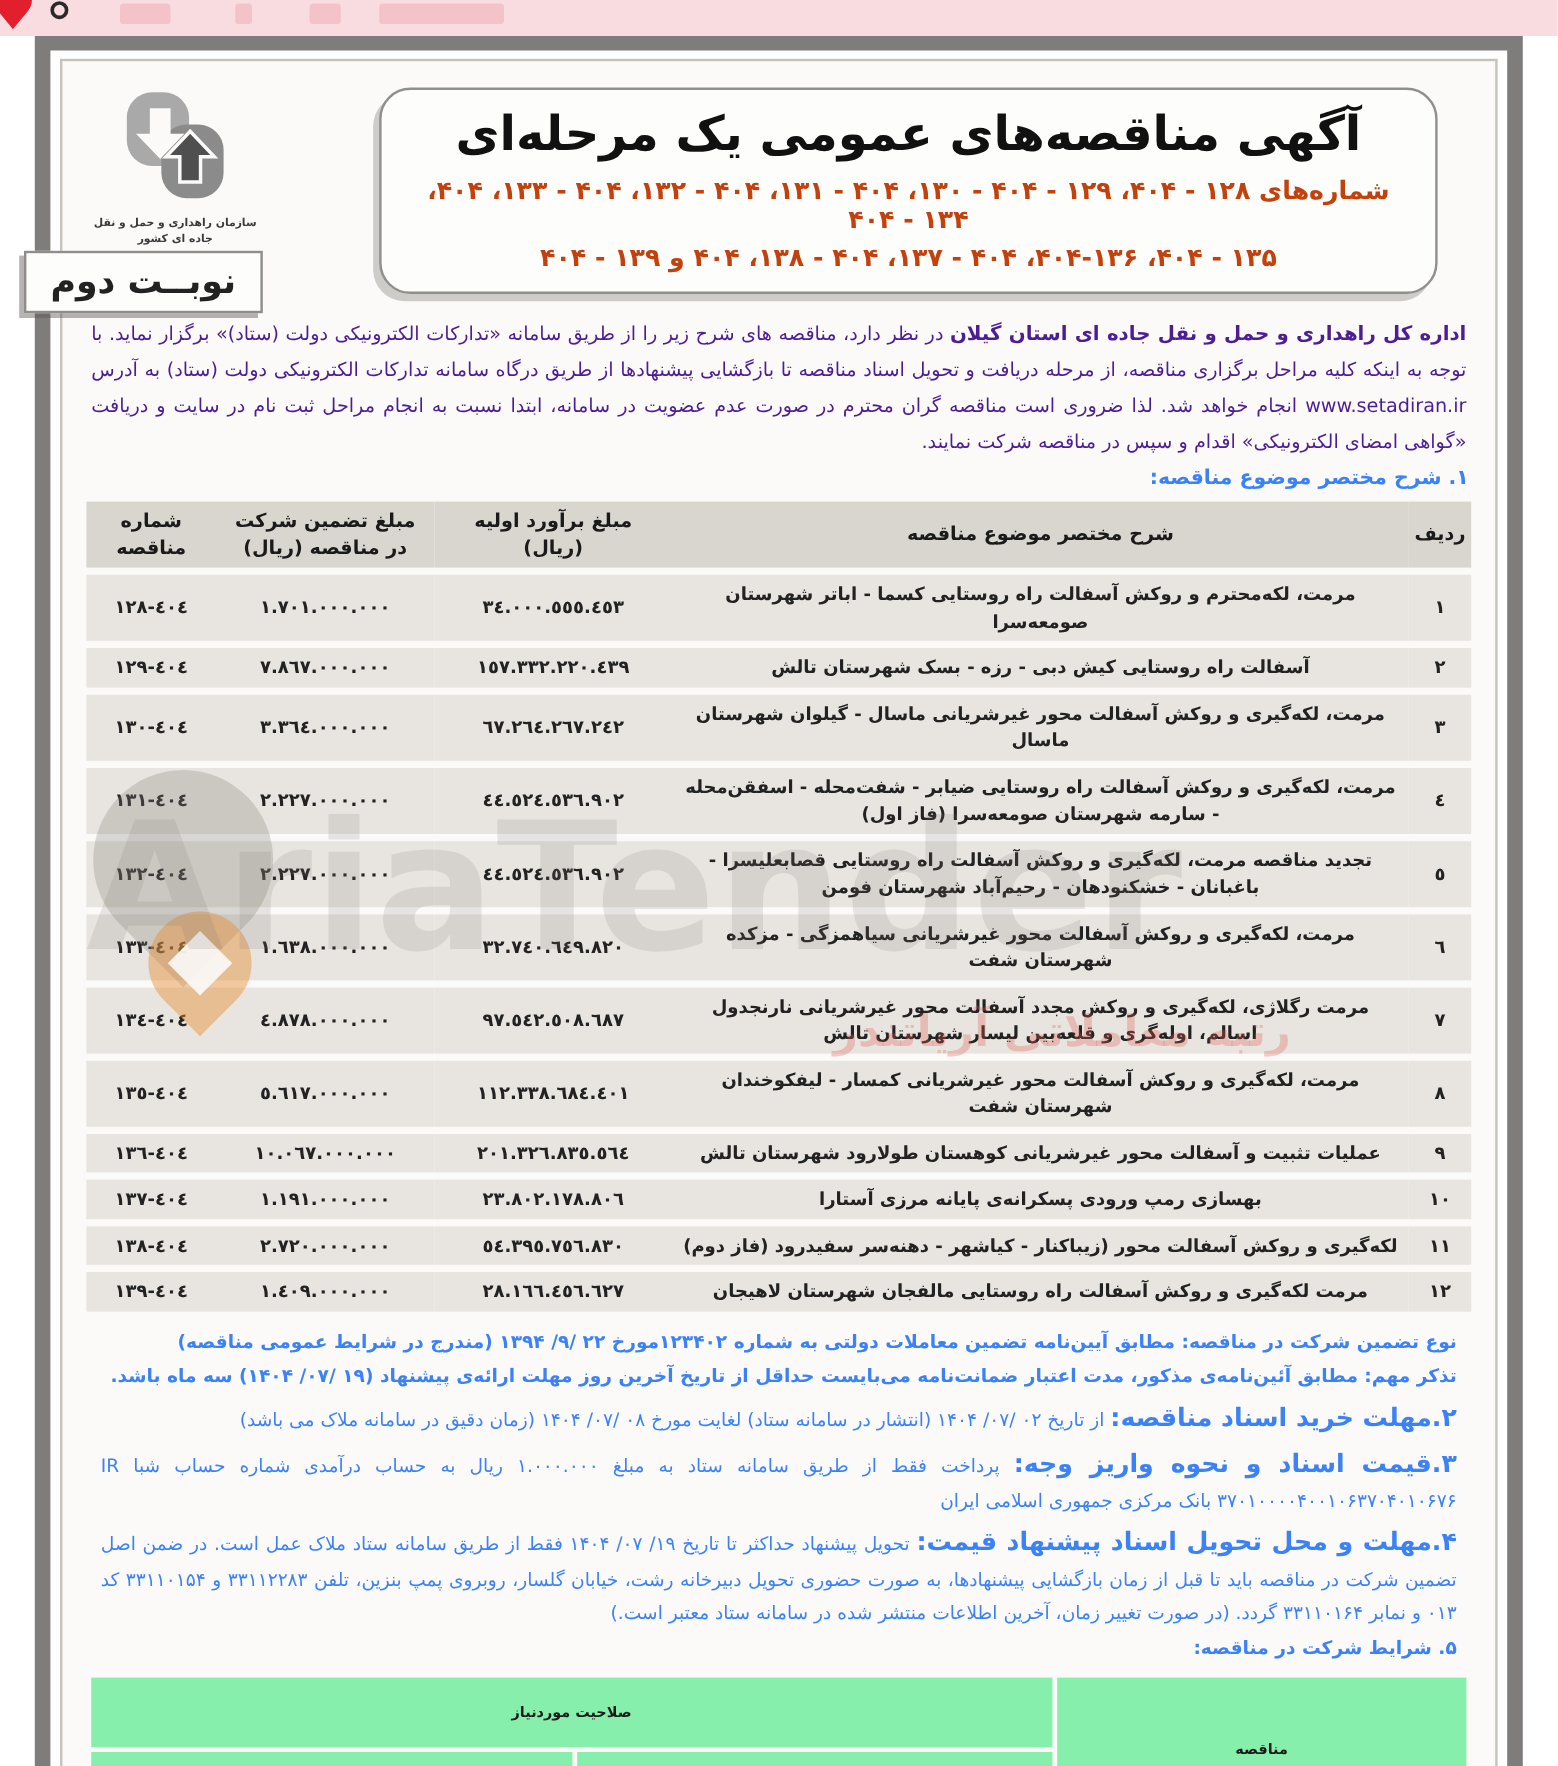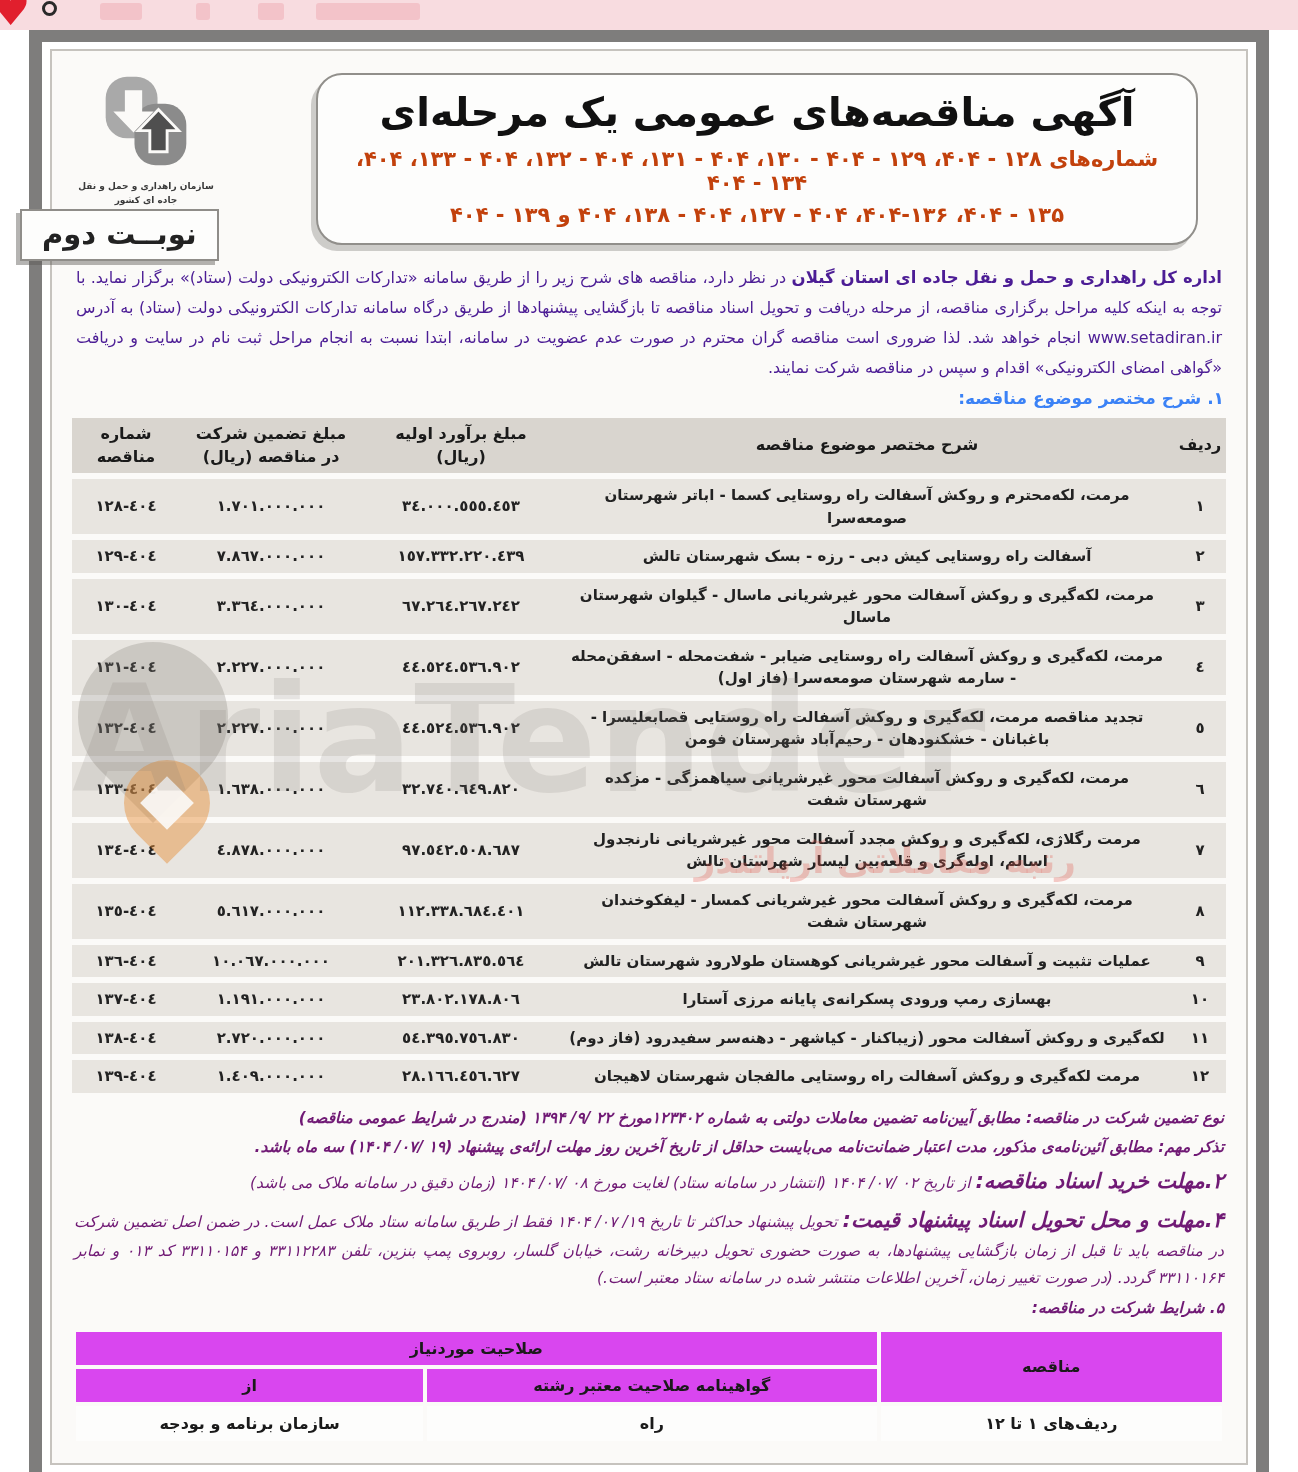--- a/index.html
+++ b/index.html
@@ -95,27 +95,27 @@
   .wm-pin.orange::after {
     content:""; position:absolute; left:24px; top:24px; width:38px; height:38px;
     background:rgba(251,250,248,0.9); transform:rotate(0deg);
   }
   .wm-fa {
     position:absolute; top:428px; right:150px; direction:rtl;
     font-size:36px; font-weight:bold; color:rgba(225,90,80,0.30); letter-spacing:30px; white-space:nowrap;
   }
 
   
-  .note { font-size:15.5px; color:#701a75; line-height:1.75; text-align:justify; margin:2px 2px;font-style:italic; }
+  .note { font-size:15.5px; color:#3b82f6; line-height:1.75; text-align:justify; margin:2px 12px; }
   .note b { font-size:21px; }
   .note.allbold { font-weight:bold; }
 
   
   table.qual { width:100%; border-collapse:separate; border-spacing:4px 4px; direction:rtl; margin:6px 0; }
-  table.qual th { background:#d946ef; font-weight:bold; font-size:16px; color:#1a1a1a; padding:7px 6px; text-align:center; }
+  table.qual th { background:#86efac; font-weight:bold; font-size:12px; color:#1a1a1a; padding:22px 6px; text-align:center; }
   table.qual td { background:#fdfdfc; font-weight:bold; font-size:16px; color:#1a1a1a; padding:8px 6px; text-align:center; }
   .q-right { width:30%; }
 </style>
 </head>
 <body>
 
 <div class="top-strip">
   <span class="heart-ic">♥</span>
   <span class="circle-ic"></span>
   <span class="pill p1"></span>
@@ -278,20 +278,21 @@
         <div class="wm-pin gray"></div>
         <div class="wm-pin orange"></div>
         <div class="wm-latin">AriaTender</div>
         <div class="wm-fa">رتبه معاملاتی آریاتندر</div>
       </div>
     </div>
 
     <p class="note allbold">نوع تضمین شرکت در مناقصه: مطابق آیین‌نامه تضمین معاملات دولتی به شماره ۱۲۳۴۰۲مورخ ۲۲ /۹/ ۱۳۹۴ (مندرج در شرایط عمومی مناقصه)</p>
     <p class="note allbold">تذکر مهم: مطابق آئین‌نامه‌ی مذکور، مدت اعتبار ضمانت‌نامه می‌بایست حداقل از تاریخ آخرین روز مهلت ارائه‌ی پیشنهاد (۱۹ /۰۷/ ۱۴۰۴) سه ماه باشد.</p>
     <p class="note"><b>۲.مهلت خرید اسناد مناقصه:</b><span> از تاریخ ۰۲ /۰۷/ ۱۴۰۴ (انتشار در سامانه ستاد) لغایت مورخ ۰۸ /۰۷/ ۱۴۰۴ (زمان دقیق در سامانه ملاک می باشد)</span></p>
+    <p class="note"><b>۳.قیمت اسناد و نحوه واریز وجه:</b><span> پرداخت فقط از طریق سامانه ستاد به مبلغ ۱.۰۰۰.۰۰۰ ریال به حساب درآمدی شماره حساب شبا IR ۳۷۰۱۰۰۰۰۴۰۰۱۰۶۳۷۰۴۰۱۰۶۷۶ بانک مرکزی جمهوری اسلامی ایران</span></p>
     <p class="note"><b>۴.مهلت و محل تحویل اسناد پیشنهاد قیمت:</b><span> تحویل پیشنهاد حداکثر تا تاریخ ۱۹/ ۰۷/ ۱۴۰۴ فقط از طریق سامانه ستاد ملاک عمل است. در ضمن اصل تضمین شرکت در مناقصه باید تا قبل از زمان بازگشایی پیشنهادها، به صورت حضوری تحویل دبیرخانه رشت، خیابان گلسار، روبروی پمپ بنزین، تلفن ۳۳۱۱۲۲۸۳ و ۳۳۱۱۰۱۵۴ کد ۰۱۳ و نمابر ۳۳۱۱۰۱۶۴ گردد. (در صورت تغییر زمان، آخرین اطلاعات منتشر شده در سامانه ستاد معتبر است.)</span></p>
     <p class="note allbold">۵. شرایط شرکت در مناقصه:</p>
 
     <table class="qual">
       <tbody>
           <tr>
         <th class="q-right" rowspan="2">مناقصه</th>
         <th colspan="2">صلاحیت موردنیاز</th>
       </tr>
       <tr>

